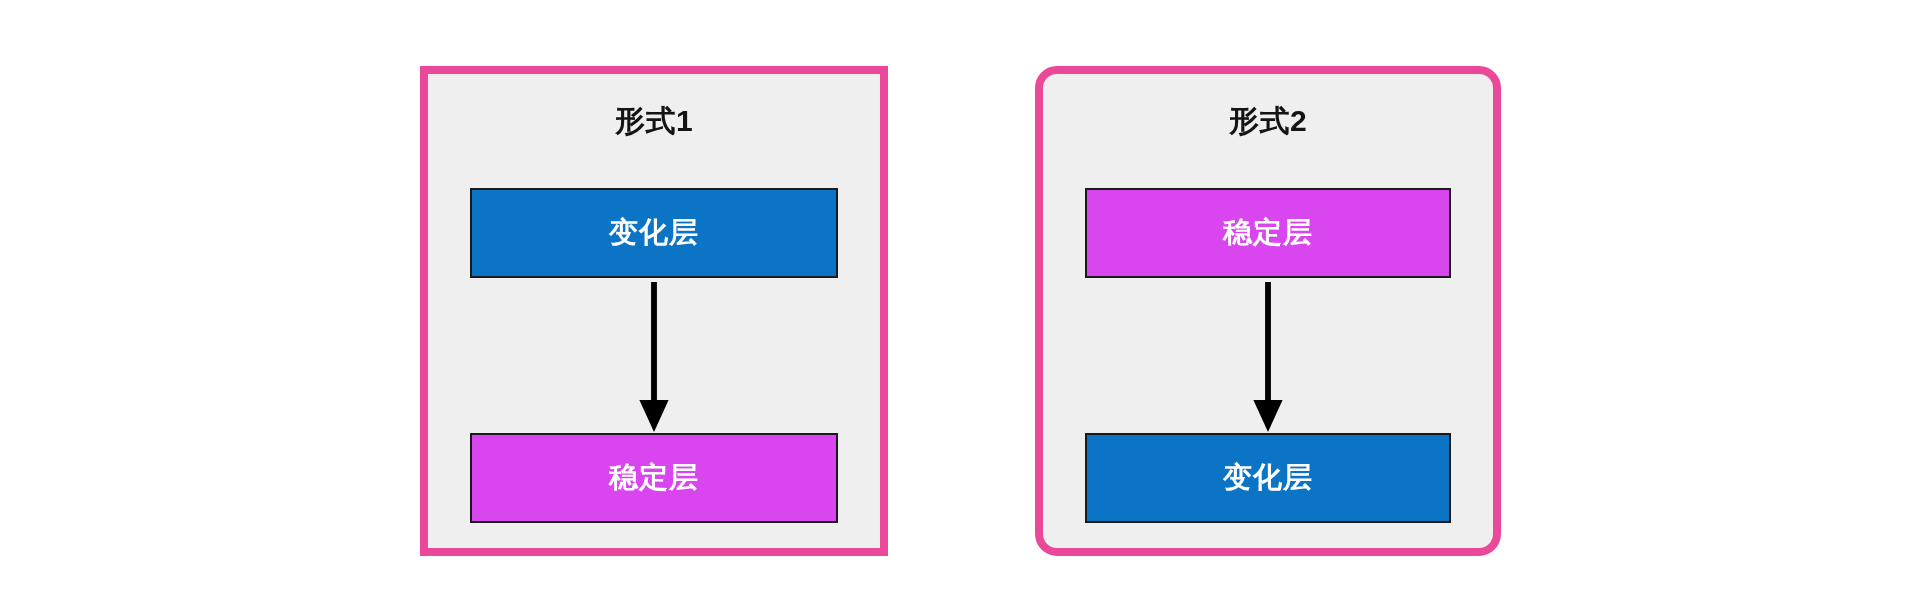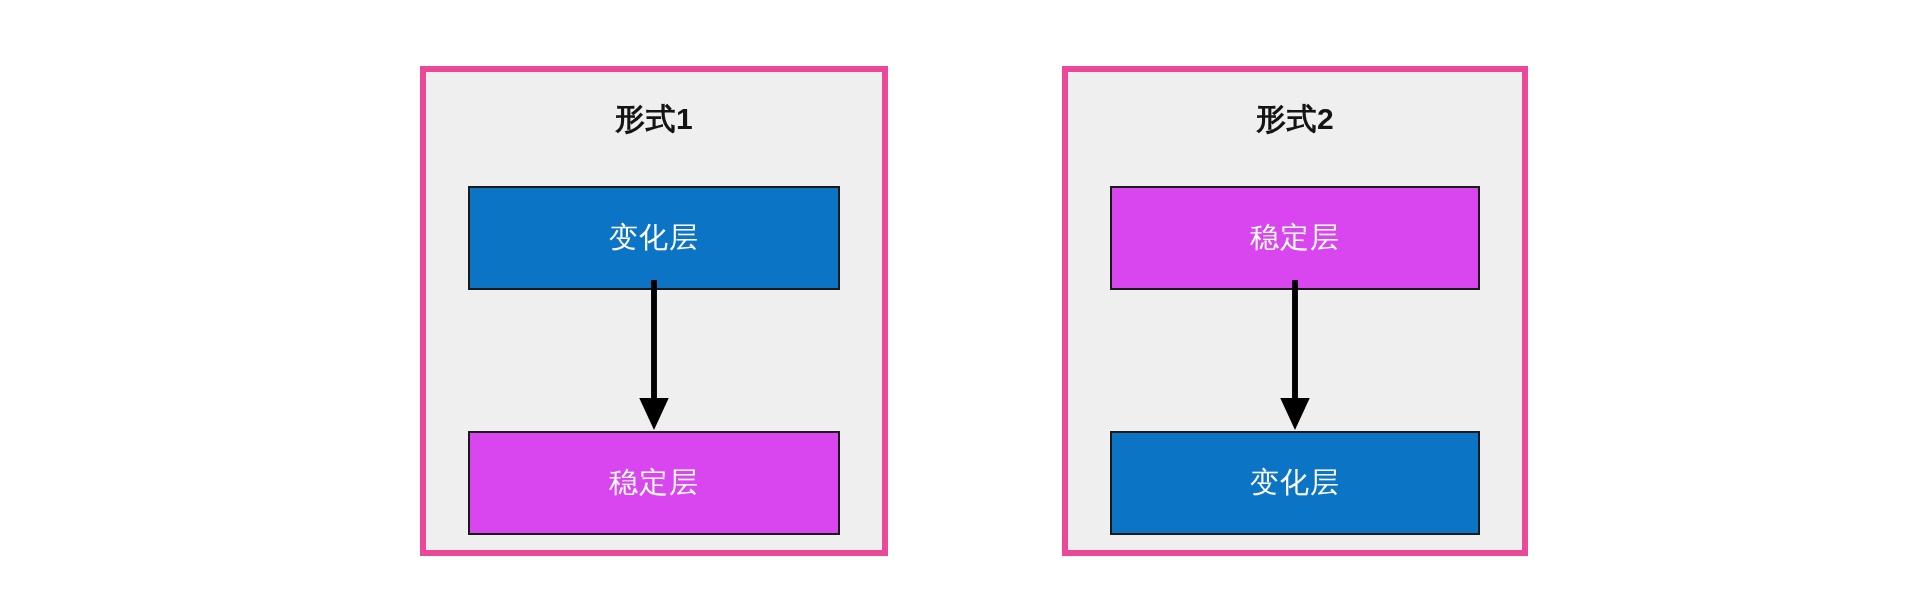--- a/index.html
+++ b/index.html
@@ -20,53 +20,53 @@
     width: 1920px;
     height: 613px;
     background: #ffffff;
   }
 
   .panel {
     position: absolute;
     top: 66px;
     height: 490px;
     background: #efefef;
-    border: 6px solid #ec4899;
+    border: 8px solid #ec4899;
     box-sizing: border-box;
   }
   #panel-left  { left: 420px;  width: 468px; }
-  #panel-right { left: 1062px; width: 466px; }
+  #panel-right { left: 1035px; width: 466px; border-radius: 22px; }
 
   .panel-title {
     position: absolute;
     top: 32px;
     left: 0;
     right: 0;
     text-align: center;
     font-size: 30px;
     font-weight: 700;
     color: #141414;
     letter-spacing: 0.5px;
     line-height: 1;
     white-space: nowrap;
   }
 
   .node {
     position: absolute;
     left: 42px;
     right: 42px;
-    height: 104px;
+    height: 90px;
     border: 2px solid #1a1a1a;
     box-sizing: border-box;
     display: flex;
     align-items: center;
     justify-content: center;
     color: #ffffff;
     font-size: 29px;
-    font-weight: 400;
+    font-weight: 700;
     letter-spacing: 1px;
   }
   .node.top    { top: 114px; }
   .node.bottom { top: 359px; }
 
   .node.blue   { background: #0b74c4; }
   .node.orange { background: #d946ef; }
 
   .connector {
     position: absolute;

